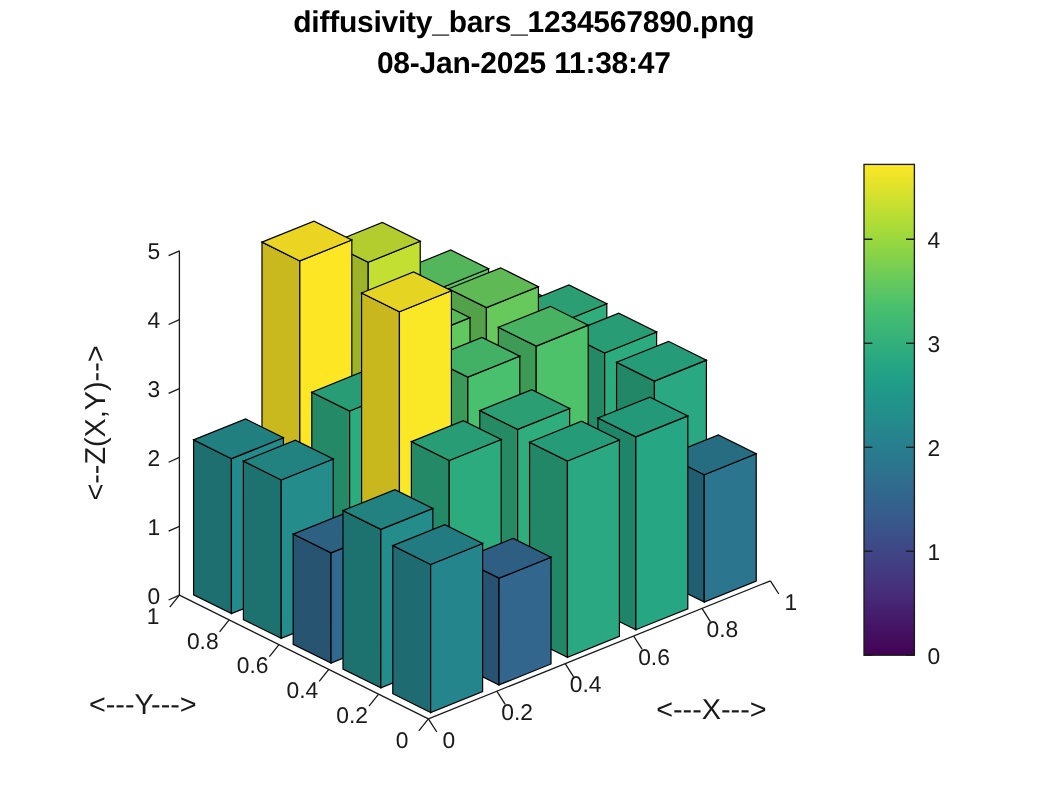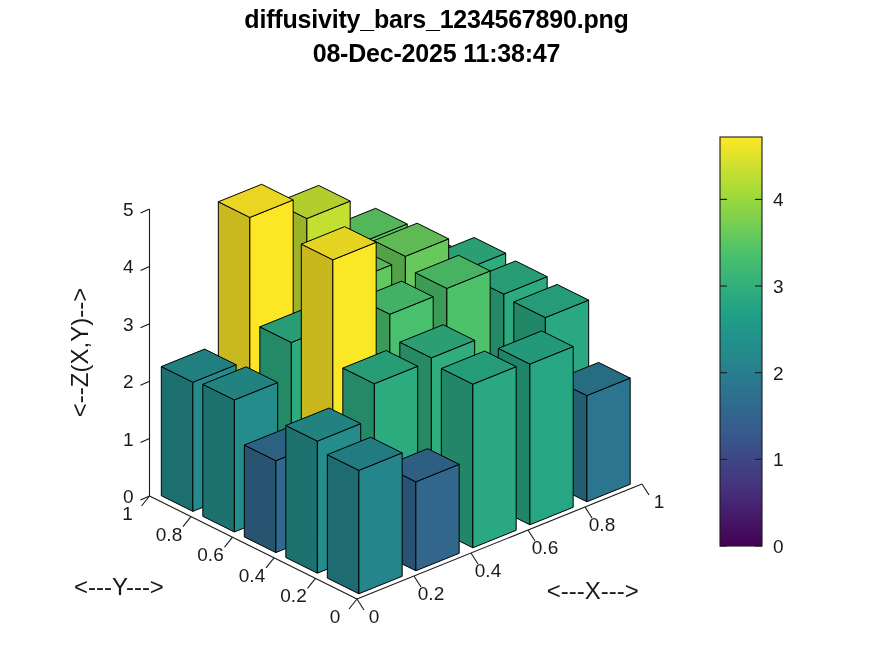--- a/index.html
+++ b/index.html
@@ -22,21 +22,21 @@
   .cbtick{font-size:19px;}
   .axline{stroke:#1a1a1a;stroke-width:1.1;fill:none;}
   .barface{stroke:#000;stroke-width:1.0;stroke-linejoin:miter;}
 </style>
 </head>
 <body>
 
 <div id="figure">
   <div class="title-block">
     <span class="title-line">diffusivity_bars_1234567890.png</span>
-    <span class="title-line">08-Dec-2025 11:38:47</span>
+    <span class="title-line">08-Jan-2025 11:38:47</span>
   </div>
   <svg id="plot" width="873" height="655">
       <g>
         <line x1="149.5" y1="480" x2="149.5" y2="193" class="axline"></line>
         <line x1="357" y1="583" x2="642" y2="468" class="axline"></line>
         <line x1="357" y1="583" x2="149.5" y2="480" class="axline"></line>
       </g>
       <g>
         <line x1="149.5" y1="480" x2="140.5" y2="484" class="axline"></line>
         <text x="133.5" y="487" text-anchor="end" class="ticklabel">0</text>

